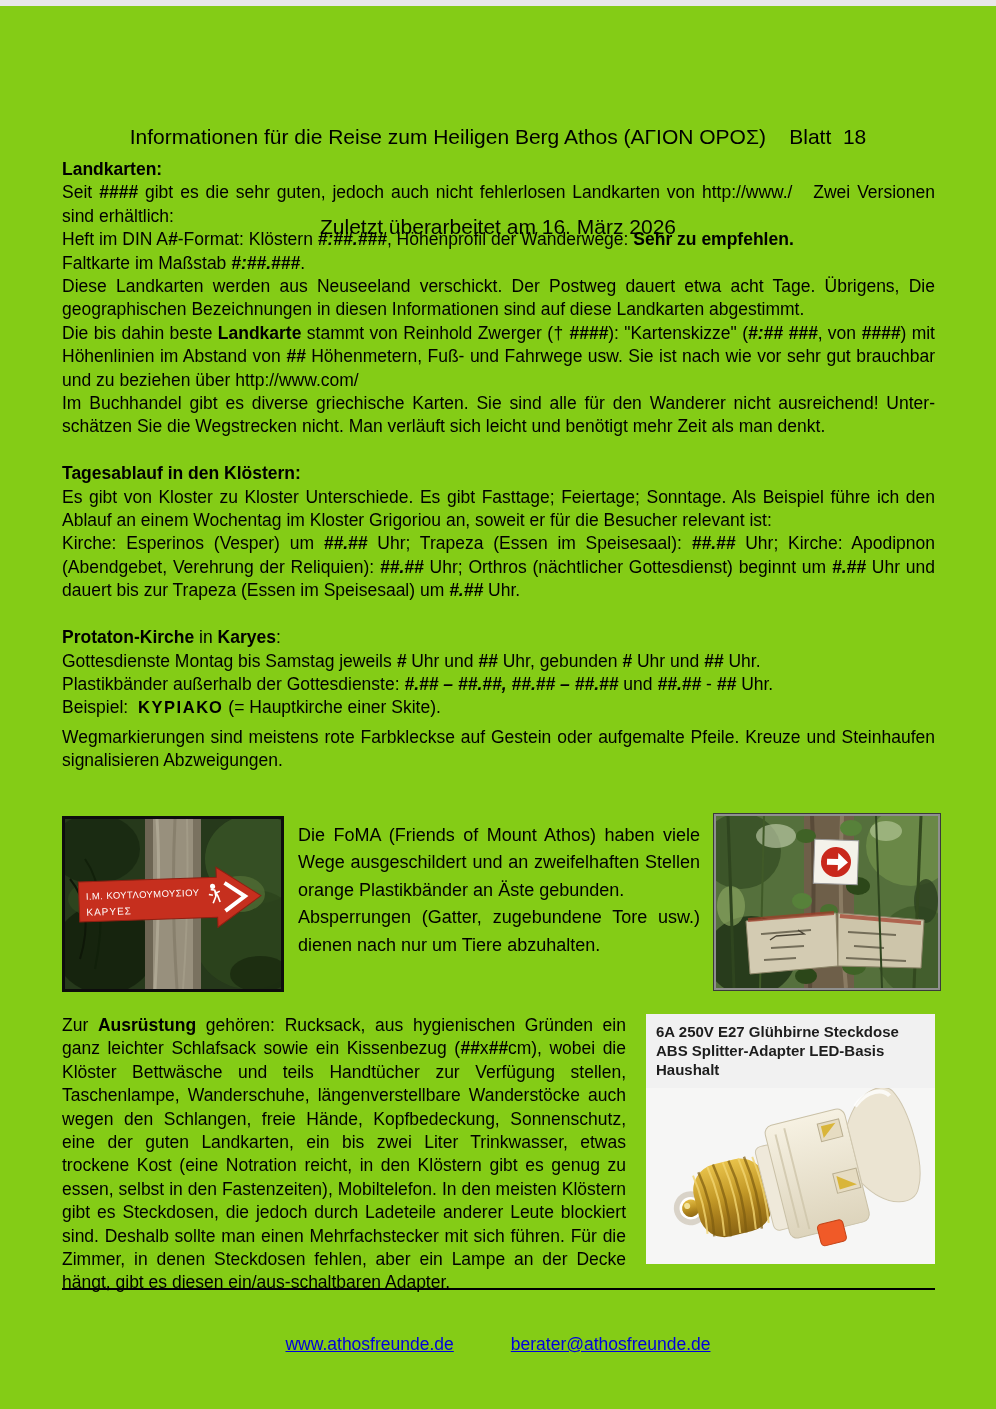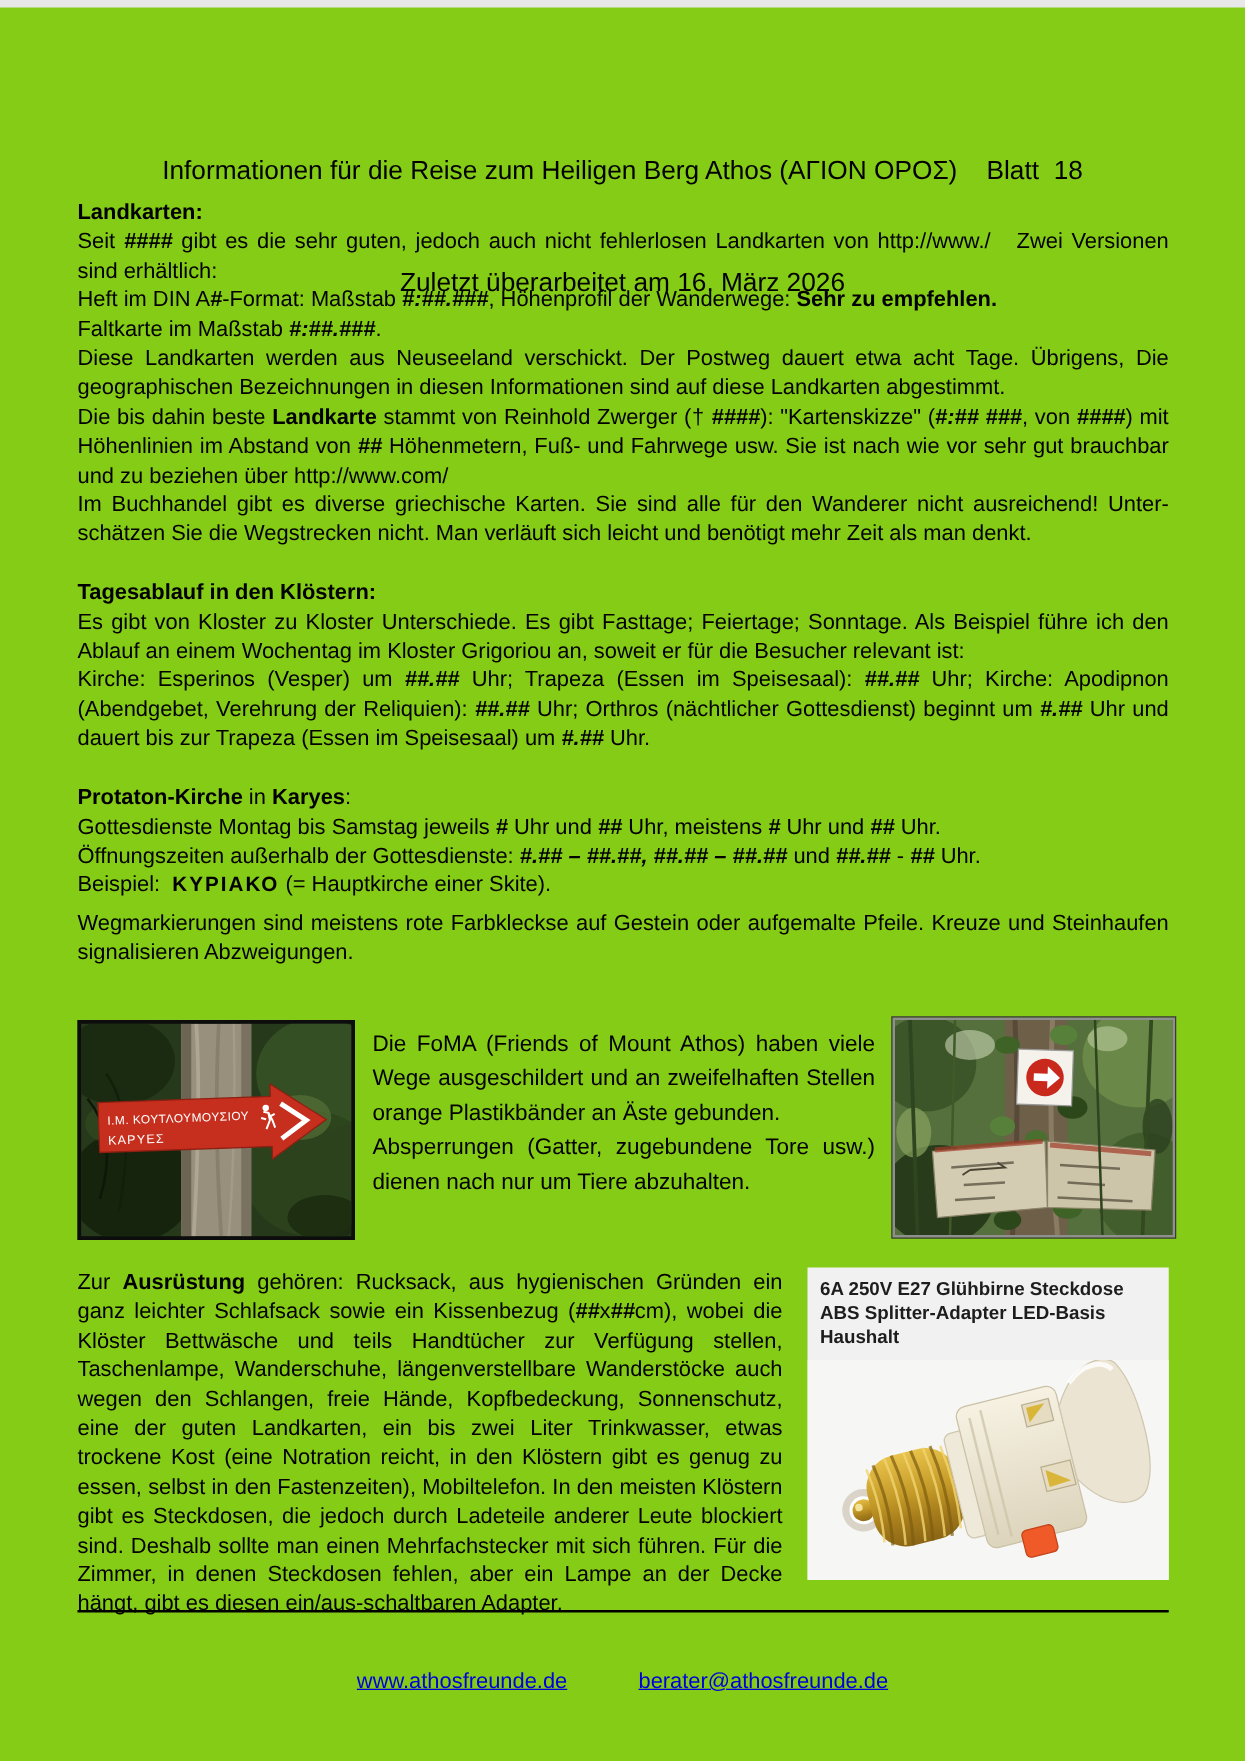--- a/index.html
+++ b/index.html
@@ -44,33 +44,33 @@
 <div class="page">
 
   <div class="hdr">
     <div>Informationen für die Reise zum Heiligen Berg Athos (ΑΓΙΟΝ ΟΡΟΣ)    Blatt  18</div>
     <div>Zuletzt überarbeitet am 16. März 2026</div>
   </div>
 
   <div class="flow">
     <p class="h">Landkarten:</p>
     <p><span>Seit </span><span class="b i">####</span><span> gibt es die sehr guten, jedoch auch nicht fehlerlosen Landkarten von http://www./&nbsp;&nbsp; Zwei Versionen sind erhältlich:</span></p>
-    <p><span>Heft im DIN A</span><span class="b i">#</span><span>-Format: Maßstab </span><span class="b i">#:##.###</span><span>, Höhenprofil der Wanderwege: </span><span class="b">Sehr zu empfehlen.</span></p>
+    <p><span>Heft im DIN A</span><span class="b i">#</span><span>-Format: Klöstern </span><span class="b i">#:##.###</span><span>, Höhenprofil der Wanderwege: </span><span class="b">Sehr zu empfehlen.</span></p>
     <p><span>Faltkarte im Maßstab </span><span class="b i">#:##.###</span><span>.</span></p>
     <p><span>Diese Landkarten werden aus Neuseeland verschickt. Der Postweg dauert etwa acht Tage. Übrigens, Die geographischen Bezeichnungen in diesen Informationen sind auf diese Landkarten abgestimmt.</span></p>
     <p><span>Die bis dahin beste </span><span class="b">Landkarte</span><span> stammt von Reinhold Zwerger († </span><span class="b i">####</span><span>): "Kartenskizze" (</span><span class="b i">#:## ###</span><span>, von </span><span class="b i">####</span><span>) mit Höhenlinien im Abstand von </span><span class="b i">##</span><span> Höhenmetern, Fuß- und Fahrwege usw. Sie ist nach wie vor sehr gut brauchbar und zu beziehen über http://www.com/</span></p>
     <p><span>Im Buchhandel gibt es diverse griechische Karten. Sie sind alle für den Wanderer nicht ausreichend! Unter­schätzen Sie die Wegstrecken nicht. Man verläuft sich leicht und benötigt mehr Zeit als man denkt.</span></p>
 
     <p class="h gap-t">Tagesablauf in den Klöstern:</p>
     <p><span>Es gibt von Kloster zu Kloster Unterschiede. Es gibt Fasttage; Feiertage; Sonntage. Als Beispiel führe ich den Ablauf an einem Wochentag im Kloster Grigoriou an, soweit er für die Besucher relevant ist:</span></p>
     <p><span>Kirche: Esperinos (Vesper) um </span><span class="b i">##.##</span><span> Uhr; Trapeza (Essen im Speisesaal): </span><span class="b i">##.##</span><span> Uhr; Kirche: Apodipnon (Abendgebet, Verehrung der Reliquien): </span><span class="b i">##.##</span><span> Uhr; Orthros (nächtlicher Gottesdienst) beginnt um </span><span class="b i">#.##</span><span> Uhr und dauert bis zur Trapeza (Essen im Speisesaal) um </span><span class="b i">#.##</span><span> Uhr.</span></p>
 
     <p class="gap-t" style="text-align:left"><span class="b">Protaton-Kirche</span><span> in </span><span class="b">Karyes</span><span>:</span></p>
-    <p><span>Gottesdienste Montag bis Samstag jeweils </span><span class="b i">#</span><span> Uhr und </span><span class="b i">##</span><span> Uhr, meistens </span><span class="b i">#</span><span> Uhr und </span><span class="b i">##</span><span> Uhr.</span></p>
-    <p><span>Öffnungszeiten außerhalb der Gottesdienste: </span><span class="b i">#.## – ##.##, ##.## – ##.##</span><span> und </span><span class="b i">##.##</span><span> - </span><span class="b i">##</span><span> Uhr.</span></p>
+    <p><span>Gottesdienste Montag bis Samstag jeweils </span><span class="b i">#</span><span> Uhr und </span><span class="b i">##</span><span> Uhr, gebunden </span><span class="b i">#</span><span> Uhr und </span><span class="b i">##</span><span> Uhr.</span></p>
+    <p><span>Plastikbänder außerhalb der Gottesdienste: </span><span class="b i">#.## – ##.##, ##.## – ##.##</span><span> und </span><span class="b i">##.##</span><span> - </span><span class="b i">##</span><span> Uhr.</span></p>
 
     <p><span>Beispiel:&nbsp; </span><span class="greek">ΚΥΡΙΑΚΟ</span><span> (= Hauptkirche einer Skite).</span></p>
     <p class="gap-s"><span>Wegmarkierungen sind meistens rote Farbkleckse auf Gestein oder aufgemalte Pfeile. Kreuze und Stein­haufen signalisieren Abzweigungen.</span></p>
   </div>
 
   <div class="photo-left">
     <svg width="216" height="170" viewBox="0 0 216 170">
       <rect width="216" height="170" fill="#26391b"></rect>
       <ellipse cx="30" cy="30" rx="45" ry="35" fill="#1a2a12" opacity="0.9"></ellipse>
       <ellipse cx="190" cy="40" rx="50" ry="45" fill="#3a5527" opacity="0.8"></ellipse>

